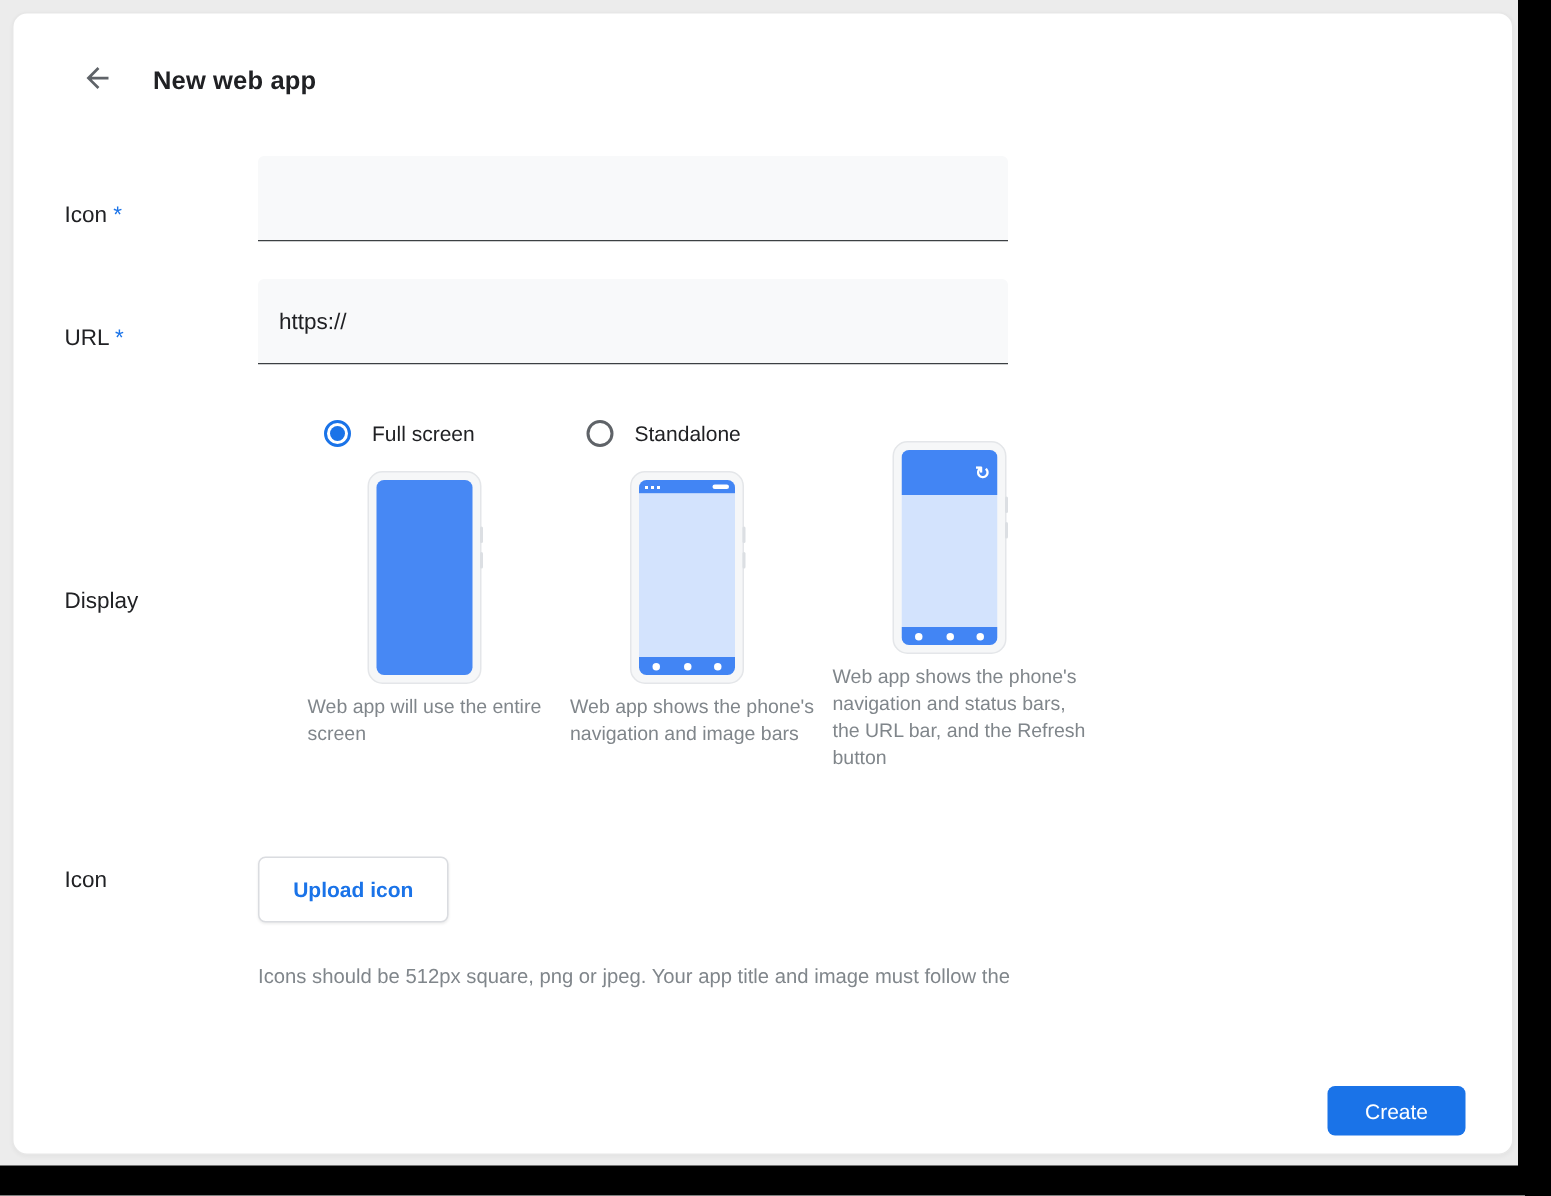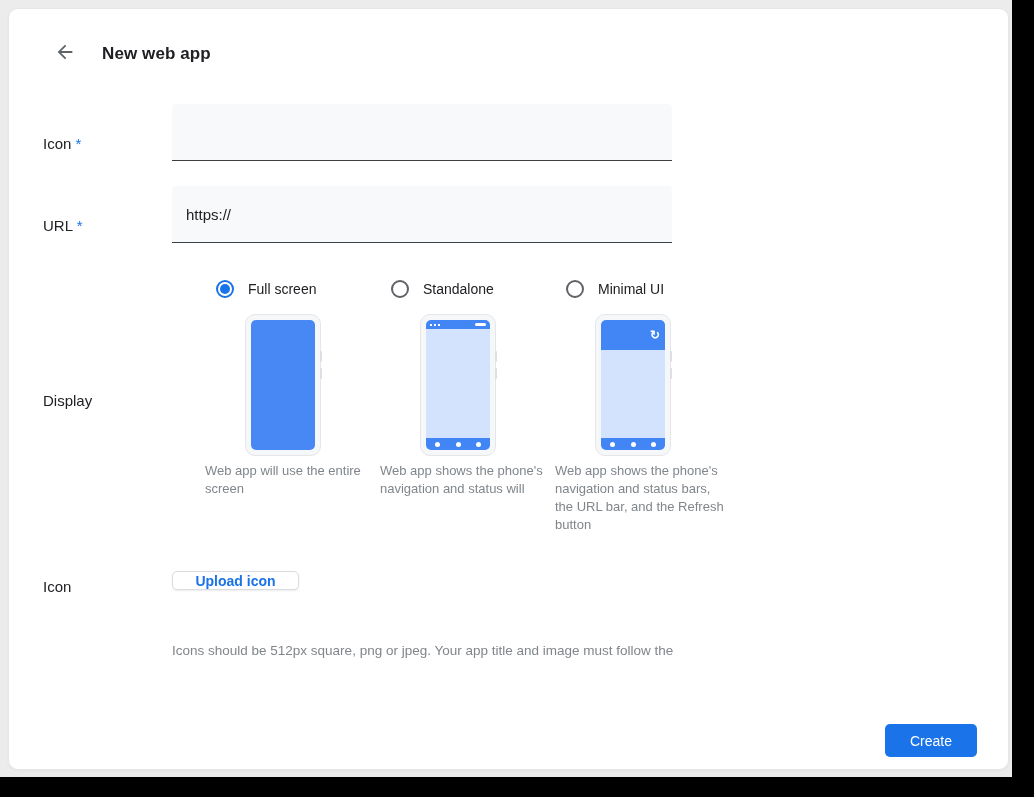--- a/index.html
+++ b/index.html
@@ -77,21 +77,21 @@
   .screen-body { flex:1; background:#d3e3fd; }
   .navbar { height:12px; background:#4285f4; display:flex; align-items:center; justify-content:space-between; padding:0 9px; flex:none; }
   .nav-dot { width:5px; height:5px; border-radius:50%; background:#fff; }
 
   .option-desc { margin-top:6px; padding-right:6px; font-size:13px; line-height:18px; color:#80868b; }
 
   
   .label-icon { top:569px; }
   .upload-btn {
     position:absolute; left:163px; top:562px;
-    width:127px; height:19px;
+    width:127px; height:44px;
     background:#fff;
     border:1px solid #dadce0;
     border-radius:5px;
     box-shadow:0 1px 2px rgba(0,0,0,0.08);
     color:#1a73e8;
     font-family:"Liberation Sans", sans-serif;
     font-size:14px; font-weight:700;
     cursor:pointer;
   }
   .helper {
@@ -174,28 +174,24 @@
             <span class="sb-batt"></span>
           </div>
           <div class="screen-body"></div>
           <div class="navbar">
             <span class="nav-dot"></span>
             <span class="nav-dot"></span>
             <span class="nav-dot"></span>
           </div>
         </div>
       </div>
-      <div class="option-desc">Web app shows the phone's navigation and status will</div>
+      <div class="option-desc">Web app shows the phone's navigation and image bars</div>
     </div>
 
     <div class="display-col col-2">
-      <div class="radio-row">
-        <span class="radio"></span>
-        <span class="radio-label">Minimal UI</span>
-      </div>
       <div class="phone">
         <span class="side-btn sb1"></span>
         <span class="side-btn sb2"></span>
         <div class="screen">
           <div class="urlbar">
             <span class="refresh-glyph">↻</span>
           </div>
           <div class="screen-body"></div>
           <div class="navbar">
             <span class="nav-dot"></span>

